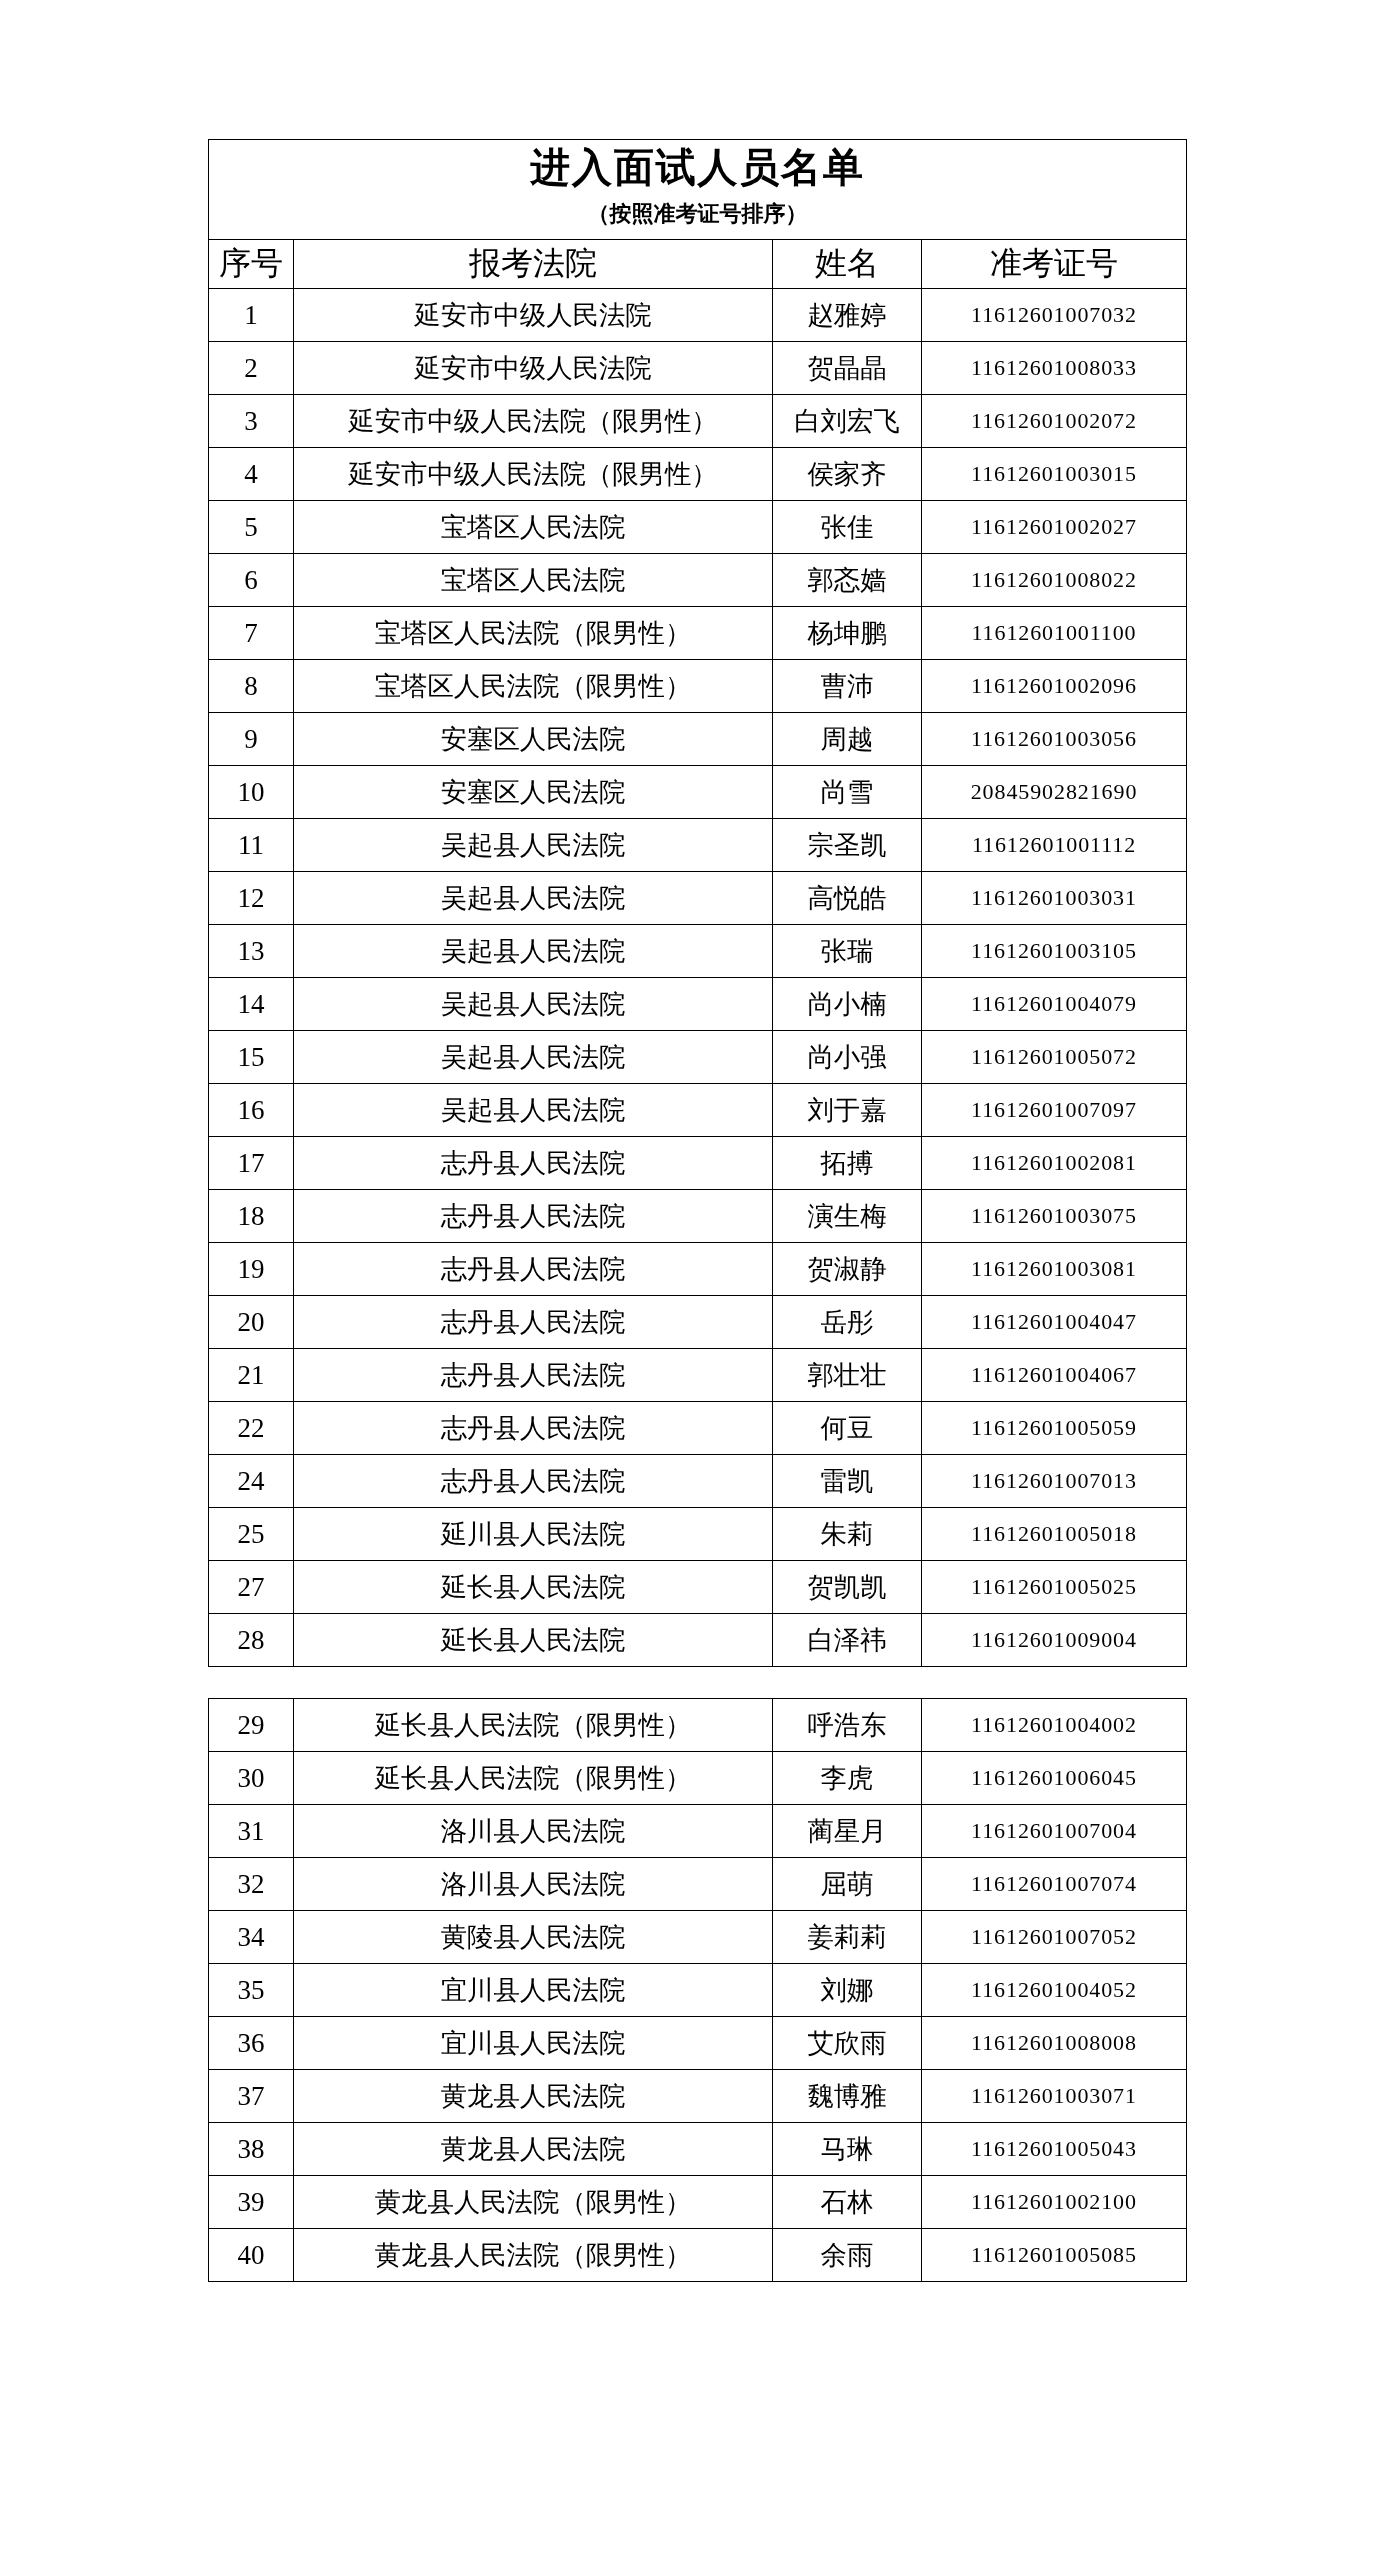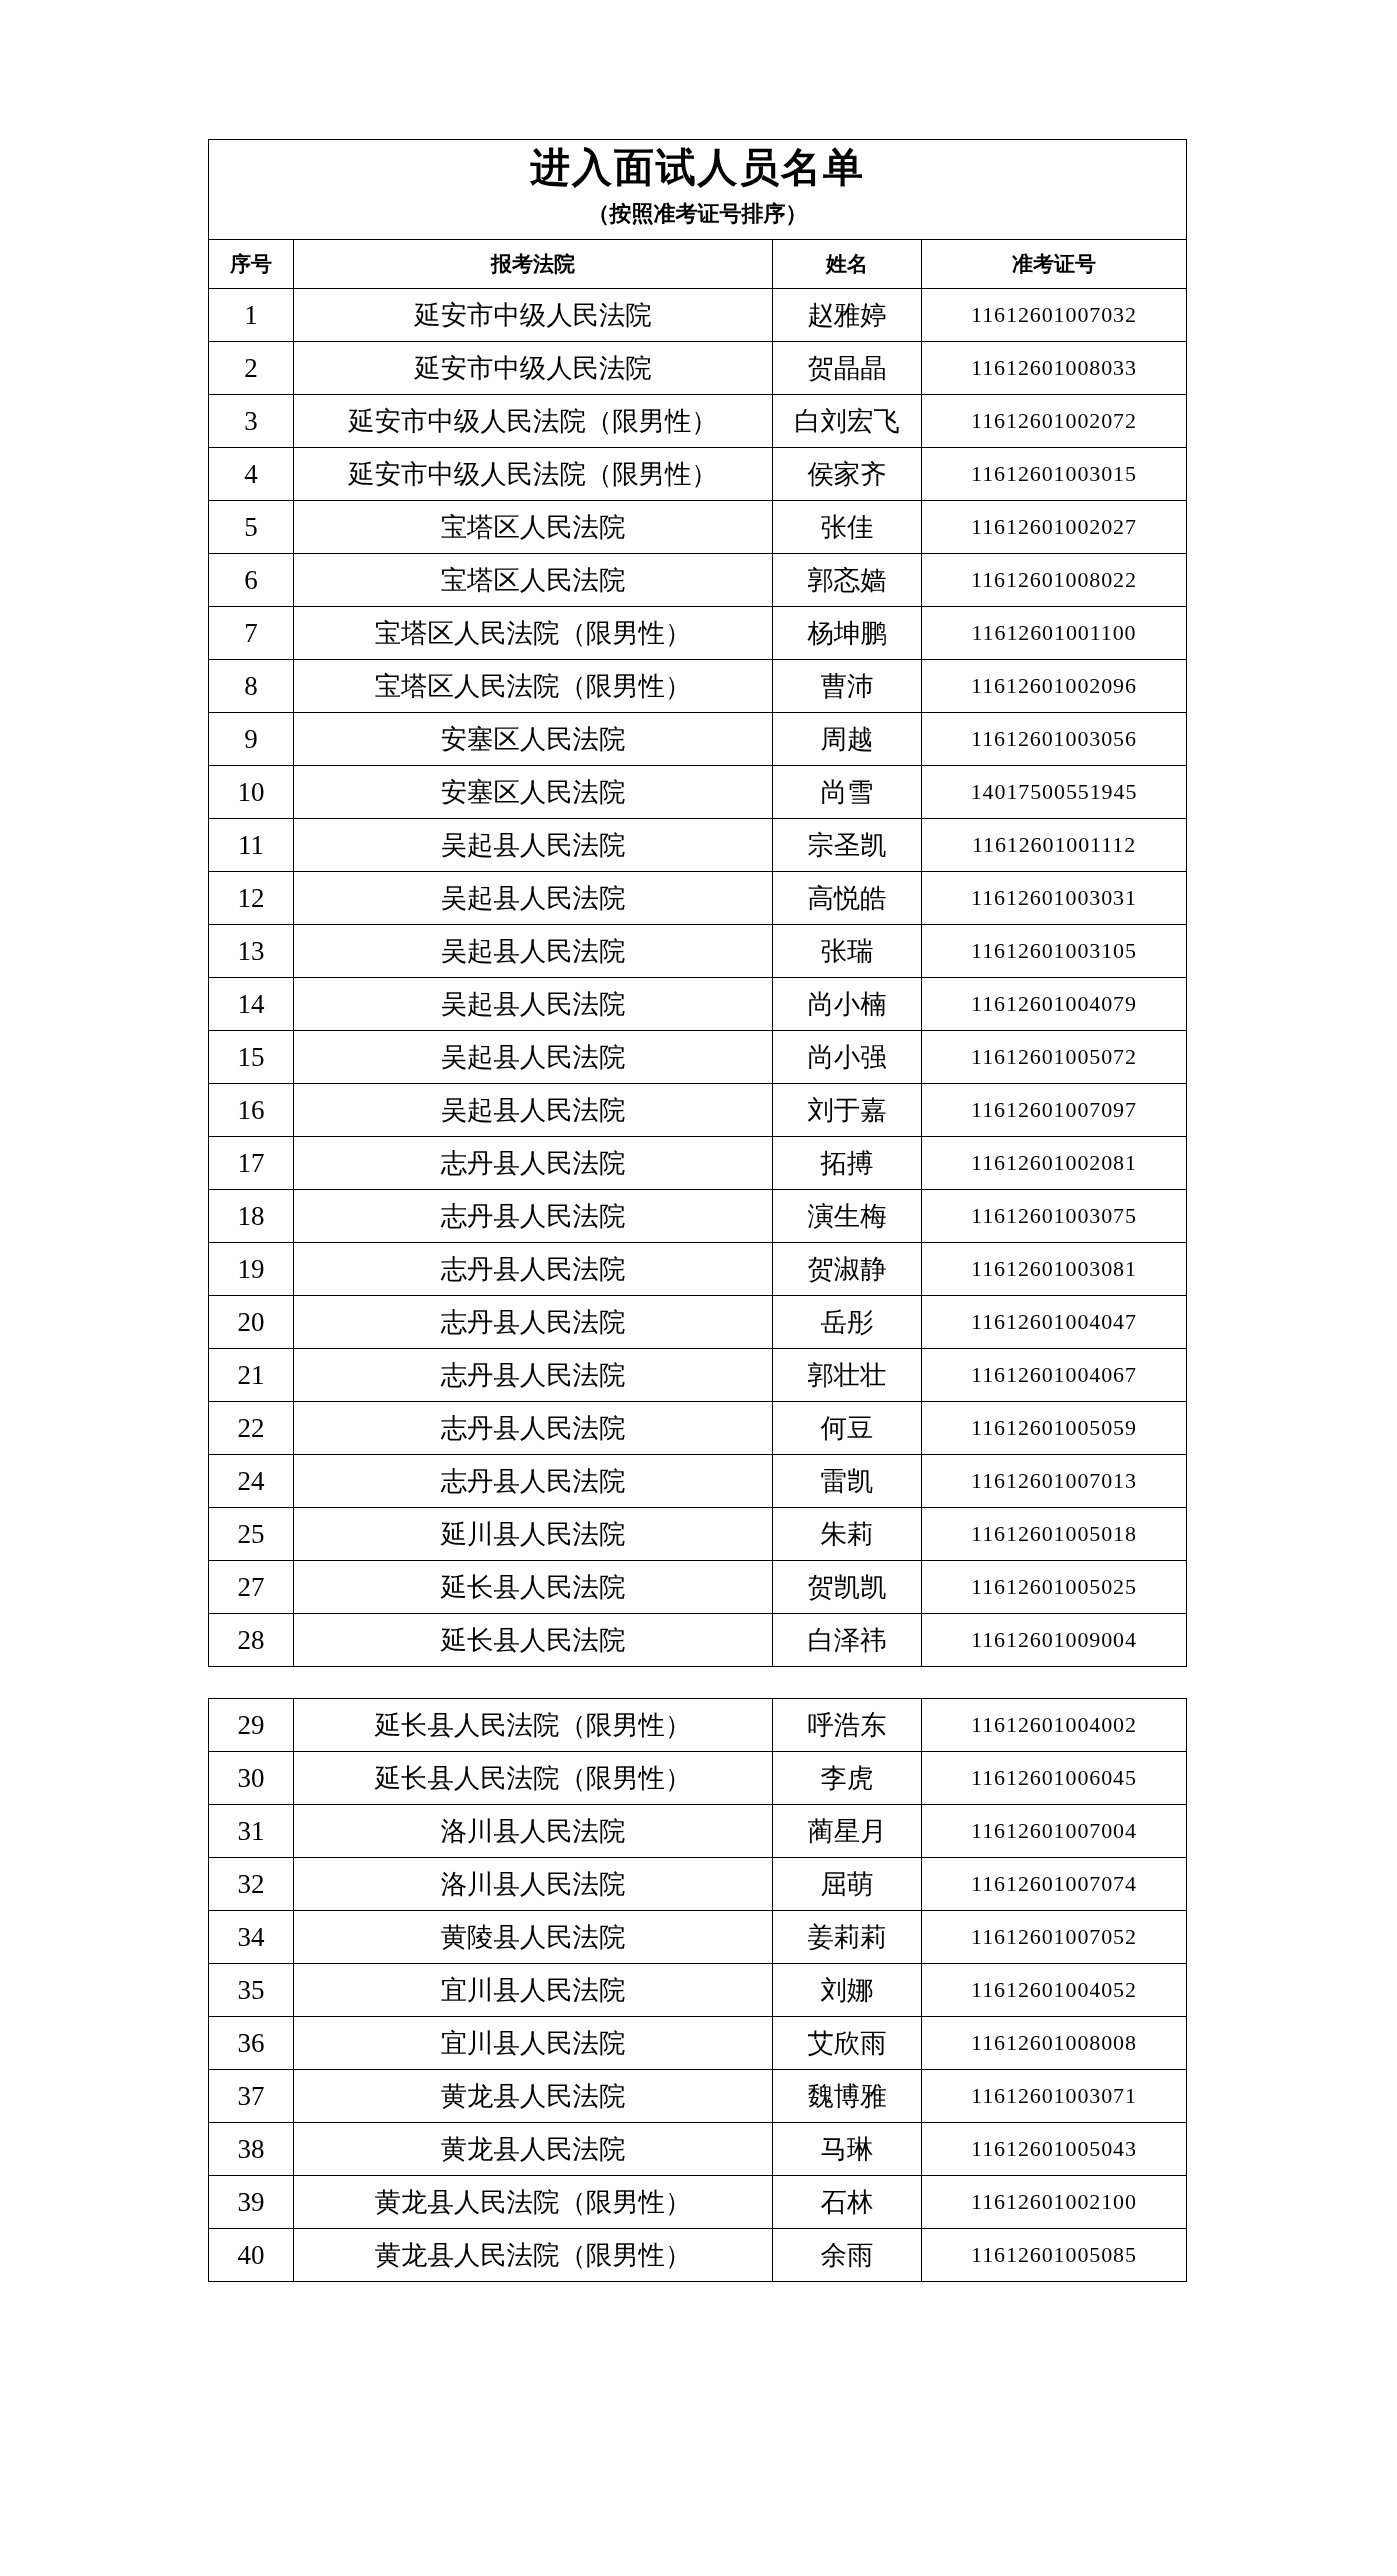--- a/index.html
+++ b/index.html
@@ -42,22 +42,22 @@
     line-height: 49px;
     letter-spacing: 1.8px;
   }
   .doc-subtitle {
     font-size: 22px;
     font-weight: bold;
     line-height: 44px;
   }
   tr.header-row th {
     height: 48px;
-    font-size: 21px;
-    font-weight: bold;
+    font-size: 32px;
+    font-weight: normal;
   }
   tbody tr {
     height: 53px;
   }
   td.seq {
     font-size: 27px;
   }
   td.court, td.name {
     font-size: 26.4px;
   }
@@ -147,21 +147,21 @@
         <tr>
           <td class="seq">9</td>
           <td class="court">安塞区人民法院</td>
           <td class="name">周越</td>
           <td class="ticket">11612601003056</td>
         </tr>
         <tr>
           <td class="seq">10</td>
           <td class="court">安塞区人民法院</td>
           <td class="name">尚雪</td>
-          <td class="ticket">14017500551945</td>
+          <td class="ticket">20845902821690</td>
         </tr>
         <tr>
           <td class="seq">11</td>
           <td class="court">吴起县人民法院</td>
           <td class="name">宗圣凯</td>
           <td class="ticket">11612601001112</td>
         </tr>
         <tr>
           <td class="seq">12</td>
           <td class="court">吴起县人民法院</td>

